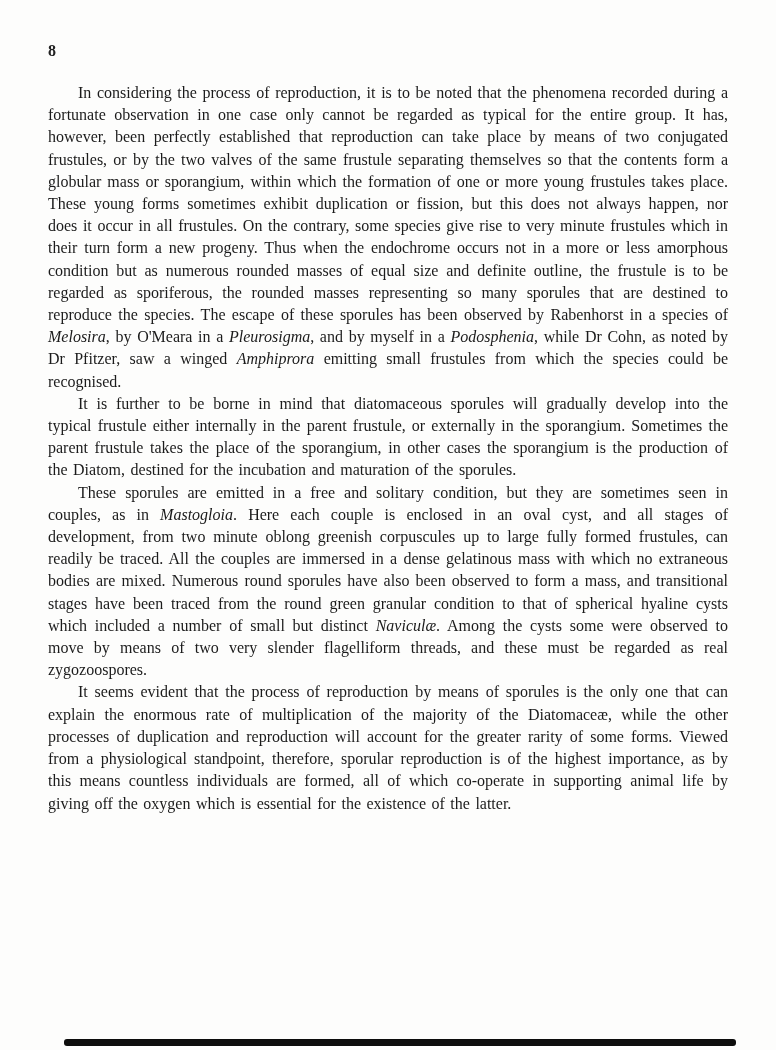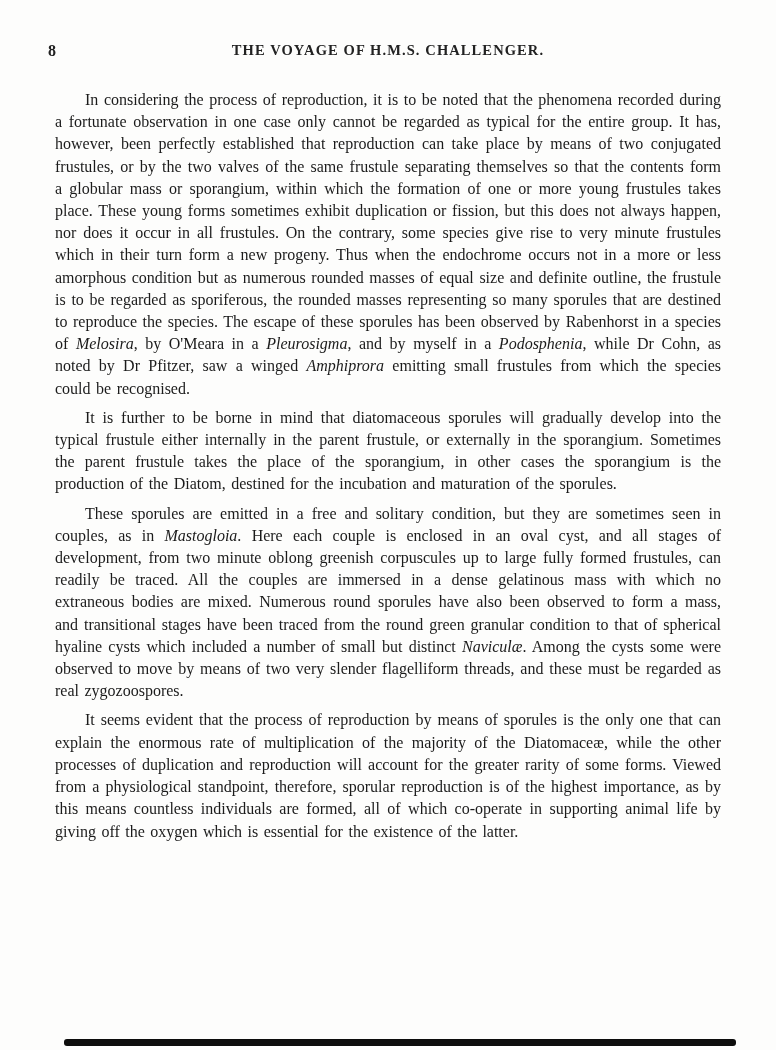--- a/index.html
+++ b/index.html
@@ -44,21 +44,21 @@
     position: absolute;
     top: 82px;
     left: 48px;
     width: 680px;
     font-size: 16px;
     line-height: 22.2px;
     text-align: justify;
     word-spacing: 1.5px;
   }
   .page-body p {
-    margin: 7px;
+    margin: 0;
     padding: 0;
     text-indent: 30px;
   }
   .page-body i {
     font-style: italic;
   }
   .scan-edge {
     position: absolute;
     left: 64px;
     right: 40px;
@@ -67,21 +67,20 @@
     background: #0d0d0d;
     border-radius: 3px;
   }
 </style>
 </head>
 <body>
 
 <div class="page">
   <header class="page-header">
     <span class="page-number">8</span>
-    <span class="running-title">THE VOYAGE OF H.M.S. CHALLENGER.</span>
   </header>
 
   <main class="page-body">
       <p><span>In considering the process of reproduction, it is to be noted that the phenomena recorded during a fortunate observation in one case only cannot be regarded as typical for the entire group. It has, however, been perfectly established that reproduction can take place by means of two conjugated frustules, or by the two valves of the same frustule separating themselves so that the contents form a globular mass or sporangium, within which the formation of one or more young frustules takes place. These young forms sometimes exhibit duplication or fission, but this does not always happen, nor does it occur in all frustules. On the contrary, some species give rise to very minute frustules which in their turn form a new progeny. Thus when the endochrome occurs not in a more or less amorphous condition but as numerous rounded masses of equal size and definite outline, the frustule is to be regarded as sporiferous, the rounded masses representing so many sporules that are destined to reproduce the species. The escape of these sporules has been observed by Rabenhorst in a species of </span><i>Melosira</i><span>, by O'Meara in a </span><i>Pleurosigma</i><span>, and by myself in a </span><i>Podosphenia</i><span>, while Dr Cohn, as noted by Dr Pfitzer, saw a winged </span><i>Amphiprora</i><span> emitting small frustules from which the species could be recognised.</span></p>
       <p><span>It is further to be borne in mind that diatomaceous sporules will gradually develop into the typical frustule either internally in the parent frustule, or externally in the sporangium. Sometimes the parent frustule takes the place of the sporangium, in other cases the sporangium is the production of the Diatom, destined for the incubation and maturation of the sporules.</span></p>
       <p><span>These sporules are emitted in a free and solitary condition, but they are sometimes seen in couples, as in </span><i>Mastogloia</i><span>. Here each couple is enclosed in an oval cyst, and all stages of development, from two minute oblong greenish corpuscules up to large fully formed frustules, can readily be traced. All the couples are immersed in a dense gelatinous mass with which no extraneous bodies are mixed. Numerous round sporules have also been observed to form a mass, and transitional stages have been traced from the round green granular condition to that of spherical hyaline cysts which included a number of small but distinct </span><i>Naviculæ</i><span>. Among the cysts some were observed to move by means of two very slender flagelliform threads, and these must be regarded as real zygozoospores.</span></p>
       <p><span>It seems evident that the process of reproduction by means of sporules is the only one that can explain the enormous rate of multiplication of the majority of the Diatomaceæ, while the other processes of duplication and reproduction will account for the greater rarity of some forms. Viewed from a physiological standpoint, therefore, sporular reproduction is of the highest importance, as by this means countless individuals are formed, all of which co-operate in supporting animal life by giving off the oxygen which is essential for the existence of the latter.</span></p>
     </main>
 
   <div class="scan-edge"></div>

